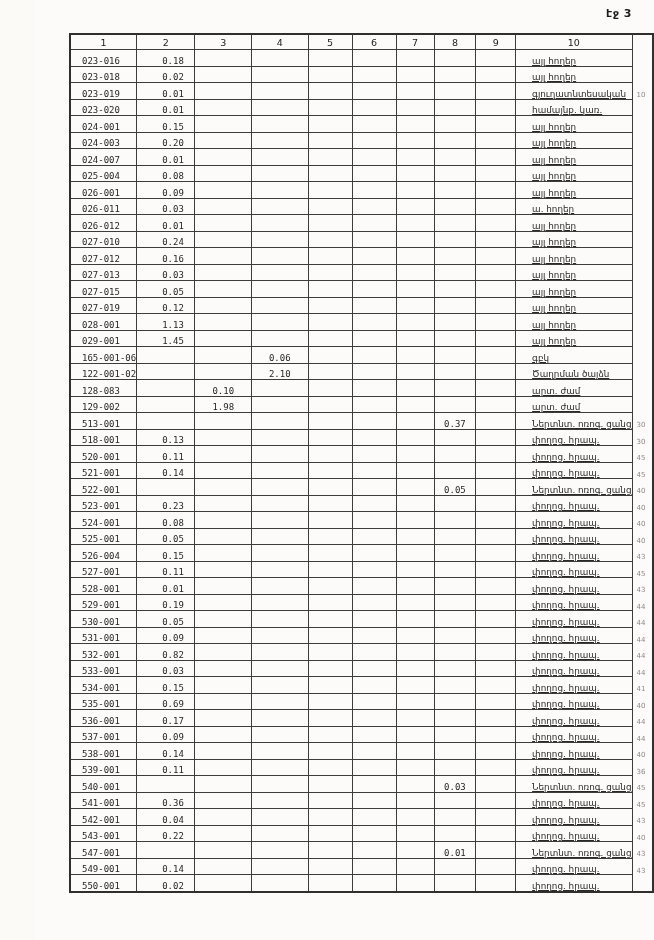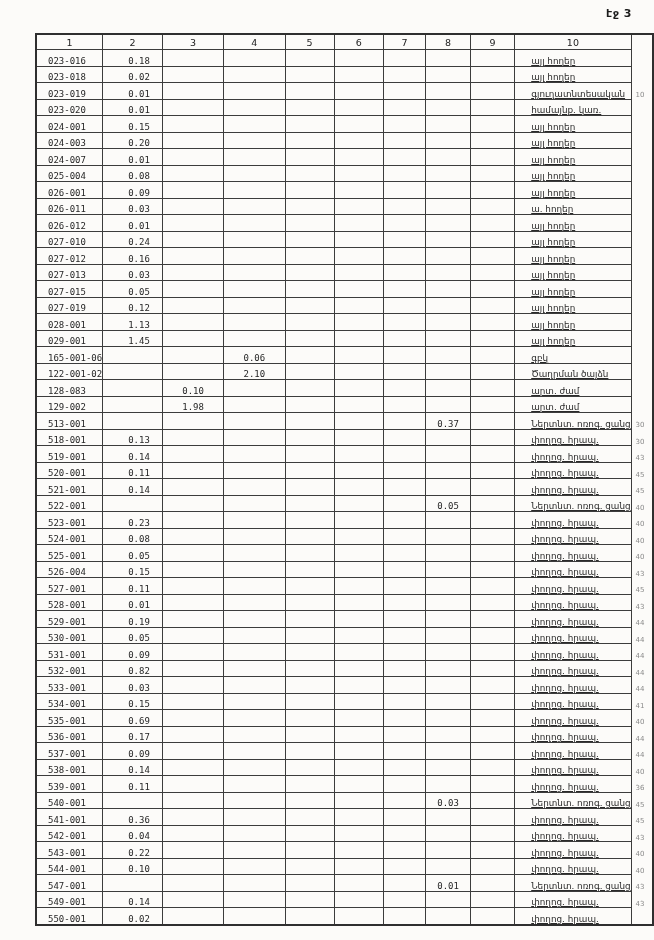--- a/index.html
+++ b/index.html
@@ -4,21 +4,21 @@
 <style>
   html,body{margin:0;padding:0;}
   body{
     width:654px;height:940px;
     background:#fbfaf7;
     font-family:"DejaVu Sans",sans-serif;
     color:#262626;
     position:relative;
     overflow:hidden;
   }
-  .page{position:absolute;inset:0;background:#fcfbf9;}
+  .page{position:absolute;inset:0;background:#fcfbf9;margin-left:34px;}
   .page-label{
     position:absolute;top:7px;right:22px;
     font-size:11px;font-weight:bold;color:#1c1c1c;
     letter-spacing:0.5px;
   }
   table{
     position:absolute;left:35px;top:33px;
     border-collapse:collapse;table-layout:fixed;
     border:2px solid #2f2f2f;
   }
@@ -408,33 +408,20 @@
           <td class="c4"></td>
           <td class="c5"></td>
           <td class="c6"></td>
           <td class="c7"></td>
           <td class="c8"></td>
           <td class="c9"></td>
           <td class="c10">փողոց. հրապ.</td>
           <td class="margin">30</td>
         </tr>
         <tr>
-          <td class="c1">519-001</td>
-          <td class="c2">0.14</td>
-          <td class="c3"></td>
-          <td class="c4"></td>
-          <td class="c5"></td>
-          <td class="c6"></td>
-          <td class="c7"></td>
-          <td class="c8"></td>
-          <td class="c9"></td>
-          <td class="c10">փողոց. հրապ.</td>
-          <td class="margin">43</td>
-        </tr>
-        <tr>
           <td class="c1">520-001</td>
           <td class="c2">0.11</td>
           <td class="c3"></td>
           <td class="c4"></td>
           <td class="c5"></td>
           <td class="c6"></td>
           <td class="c7"></td>
           <td class="c8"></td>
           <td class="c9"></td>
           <td class="c10">փողոց. հրապ.</td>
@@ -722,33 +709,20 @@
           <td class="c6"></td>
           <td class="c7"></td>
           <td class="c8"></td>
           <td class="c9"></td>
           <td class="c10">փողոց. հրապ.</td>
           <td class="margin">43</td>
         </tr>
         <tr>
           <td class="c1">543-001</td>
           <td class="c2">0.22</td>
-          <td class="c3"></td>
-          <td class="c4"></td>
-          <td class="c5"></td>
-          <td class="c6"></td>
-          <td class="c7"></td>
-          <td class="c8"></td>
-          <td class="c9"></td>
-          <td class="c10">փողոց. հրապ.</td>
-          <td class="margin">40</td>
-        </tr>
-        <tr>
-          <td class="c1">544-001</td>
-          <td class="c2">0.10</td>
           <td class="c3"></td>
           <td class="c4"></td>
           <td class="c5"></td>
           <td class="c6"></td>
           <td class="c7"></td>
           <td class="c8"></td>
           <td class="c9"></td>
           <td class="c10">փողոց. հրապ.</td>
           <td class="margin">40</td>
         </tr>

